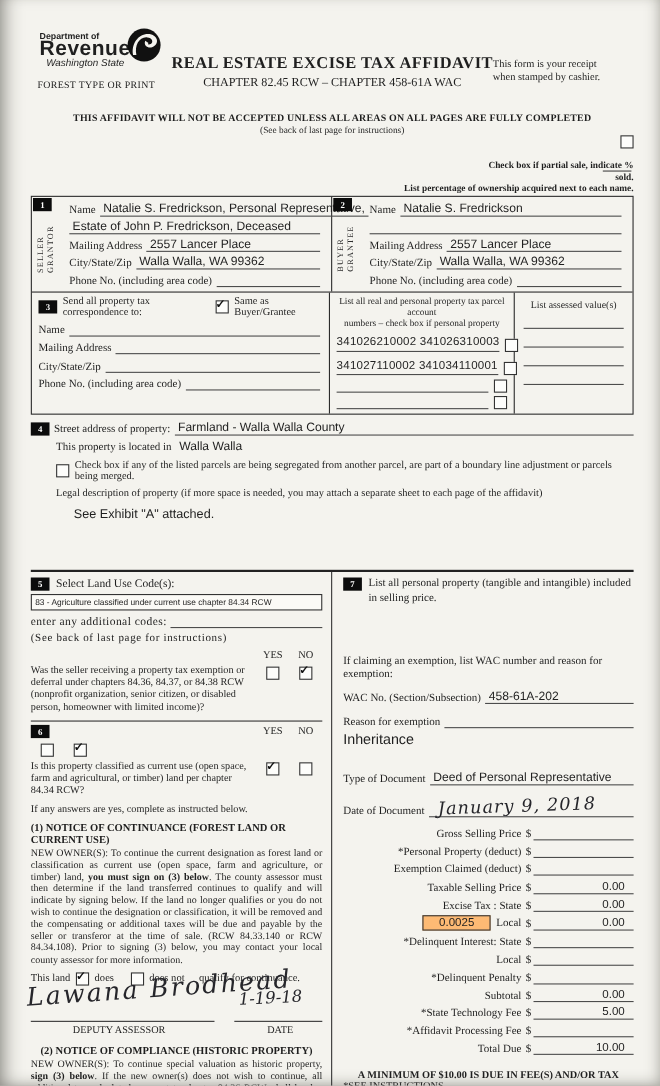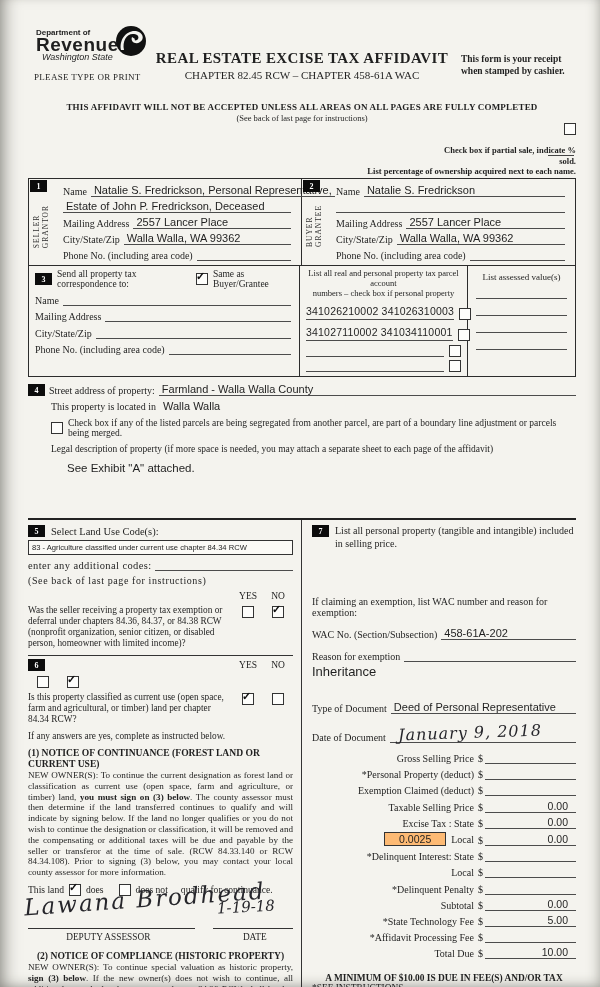--- a/index.html
+++ b/index.html
@@ -14,21 +14,21 @@
   
   .hdr { position:relative; height:76px; }
   .logo { position:absolute; left:8px; top:2px; }
   .logo .dsmall { font-size:8px; font-weight:bold; font-family:"Liberation Sans",sans-serif; }
   .logo .dbig { font-size:19px; font-weight:bold; font-family:"Liberation Sans",sans-serif; letter-spacing:.5px; line-height:15px; }
   .logo .dstate { font-size:9px; font-style:italic; font-family:"Liberation Sans",sans-serif; margin-left:6px; }
   .logo svg { position:absolute; left:78px; top:-4px; }
   .titleblock { text-align:center; padding-top:24px; }
   .title { font-size:15px; font-weight:bold; letter-spacing:.4px; }
   .chapter { font-size:11px; margin-top:2px; }
-  .receipt { position:absolute; right:5px; top:28px; width:110px; font-size:9.5px; line-height:11.5px;font-weight:bold; }
+  .receipt { position:absolute; right:18px; top:28px; width:110px; font-size:9.5px; line-height:11.5px; }
   .typeprint { position:absolute; left:6px; top:46px; font-size:9px; letter-spacing:.3px; }
   .notice { text-align:center; font-size:9px; font-weight:bold; letter-spacing:.2px; }
   .seeback-top { text-align:center; font-size:8.5px; margin-top:1px; }
   .partialrow { display:flex; align-items:flex-end; font-size:8.5px; font-weight:bold; margin-top:0px; padding-left:34px;flex-direction:column; }
   .partialrow .gap { flex:1; }
   .soldline { display:inline-block; width:26px; border-bottom:1px solid #444; margin:0 2px; }
 
   
   .numsq { display:inline-flex; align-items:center; justify-content:center; background:#0c0c0c; color:#fff;
            width:17px; height:12px; font-size:8px; font-weight:bold; flex:none; }
@@ -138,21 +138,21 @@
         <div class="dstate">Washington State</div>
       </div>
       <div class="titleblock">
         <div class="title">REAL ESTATE EXCISE TAX AFFIDAVIT</div>
         <div class="chapter">CHAPTER 82.45 RCW – CHAPTER 458-61A WAC</div>
       </div>
       <div class="receipt">
         <span>This form is your receipt</span><br>
         <span>when stamped by cashier.</span>
       </div>
-      <div class="typeprint">PLEASE TYPE OR PRINT</div>
+      <div class="typeprint">FOREST TYPE OR PRINT</div>
     </div>
 
     <div class="notice">THIS AFFIDAVIT WILL NOT BE ACCEPTED UNLESS ALL AREAS ON ALL PAGES ARE FULLY COMPLETED</div>
     <div class="seeback-top">(See back of last page for instructions)</div>
     <div class="partialrow">
       <span class="cb" data-checked="false"></span>&nbsp;
       <span>Check box if partial sale, indicate %</span>
       <span class="soldline"></span>
       <span>sold.</span>
       <span class="gap"></span>

